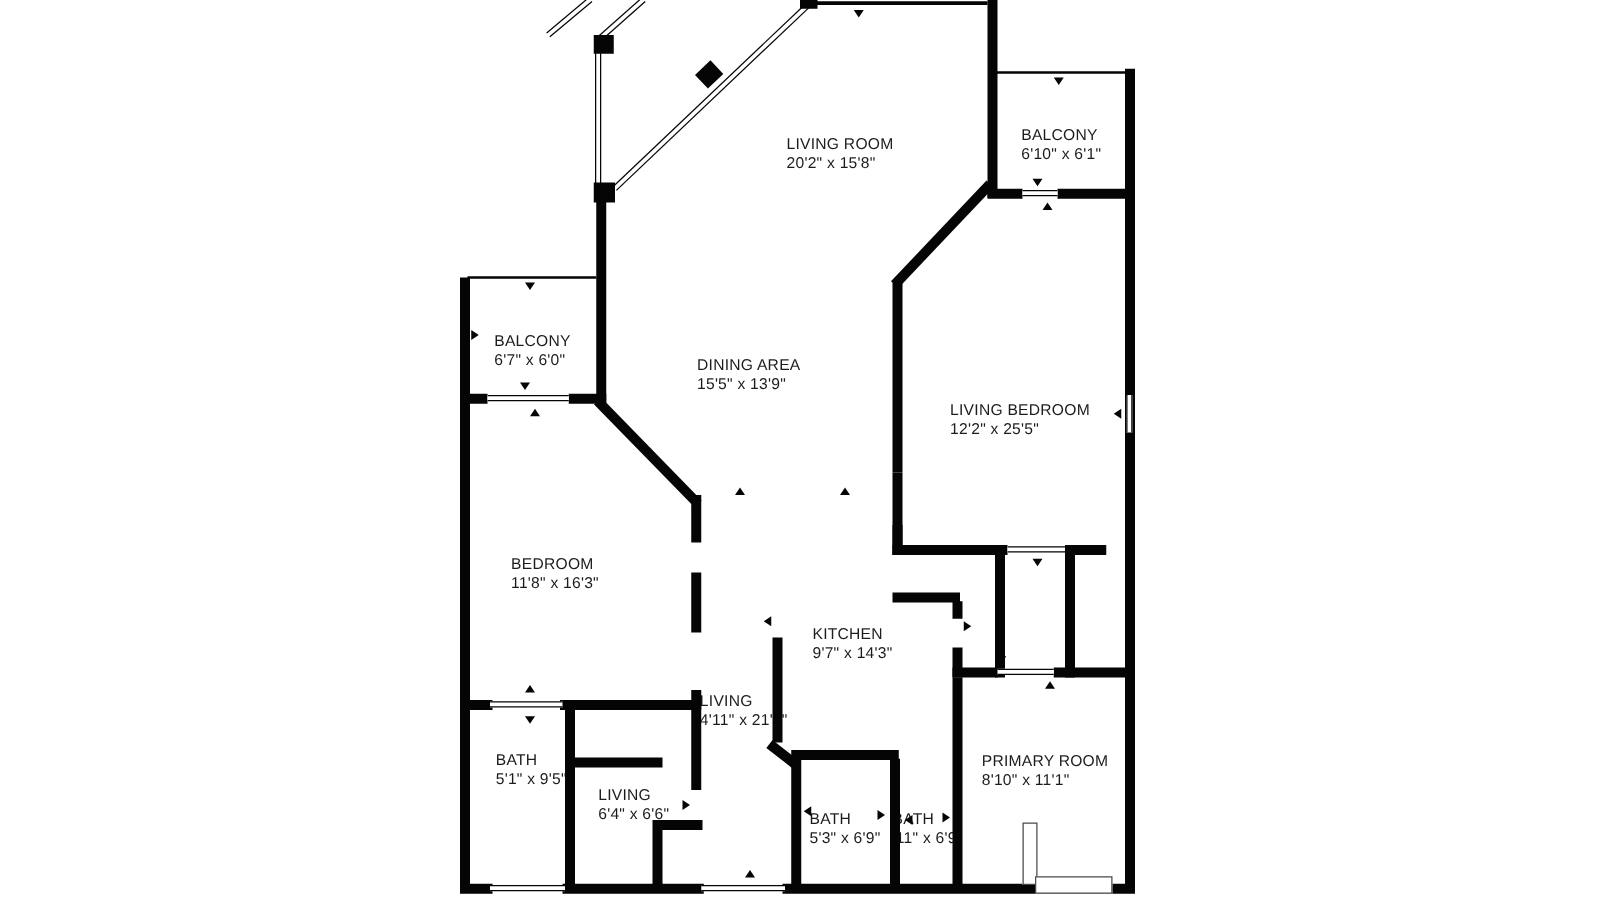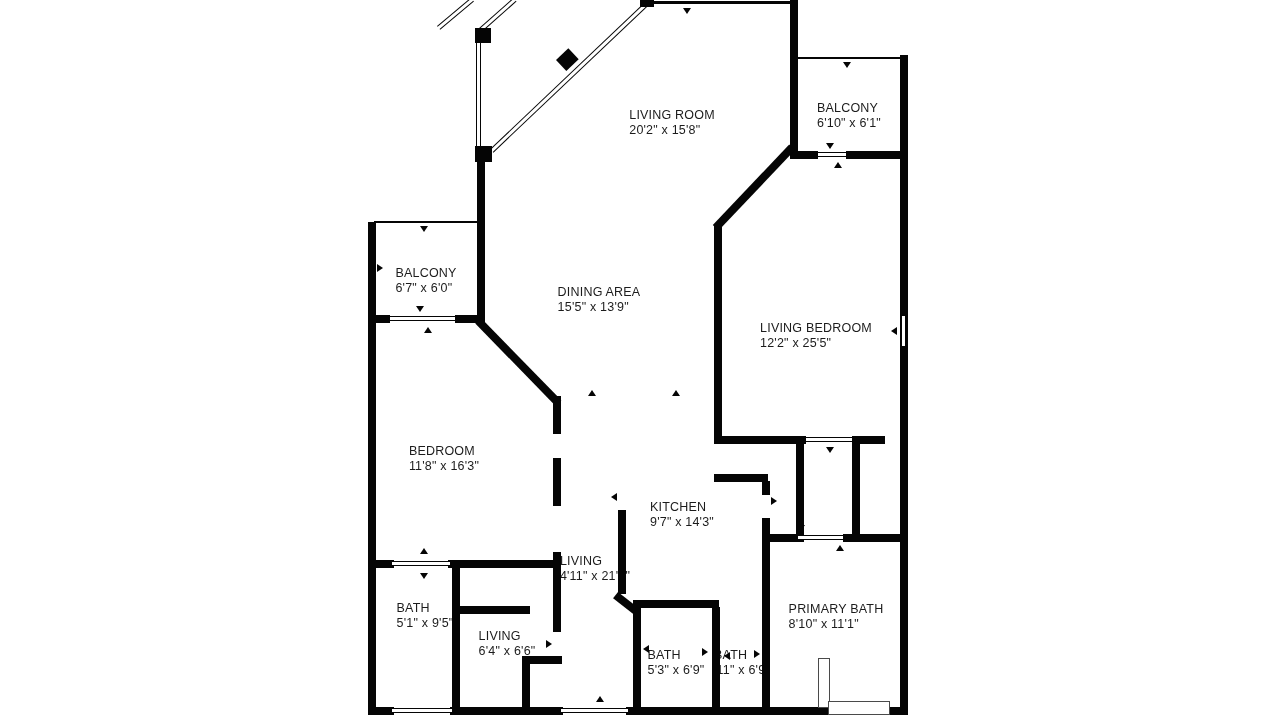--- a/index.html
+++ b/index.html
@@ -78,21 +78,21 @@
   </div>
   <div class="room" style="left:676px;top:663px">
     <span class="nm">BATH</span>
     <span class="dm">5'3" x 6'9"</span>
   </div>
   <div class="room" style="left:742px;top:663px">
     <span class="nm">BATH</span>
     <span class="dm">'11" x 6'9"</span>
   </div>
   <div class="room" style="left:836px;top:617px">
-    <span class="nm">PRIMARY BATH</span>
+    <span class="nm">PRIMARY ROOM</span>
     <span class="dm">8'10" x 11'1"</span>
   </div>
 
   <i class="w" style="left:368px;top:222px;width:8px;height:492px"></i>
 
   <i class="w" style="left:368px;top:707px;width:26px;height:8px"></i>
   <i class="wn" style="left:392px;top:708px;width:60px"></i>
   <i class="w" style="left:450px;top:707px;width:113px;height:8px"></i>
   <i class="wn" style="left:561px;top:708px;width:67px"></i>
   <i class="w" style="left:626px;top:707px;width:282px;height:8px"></i>

